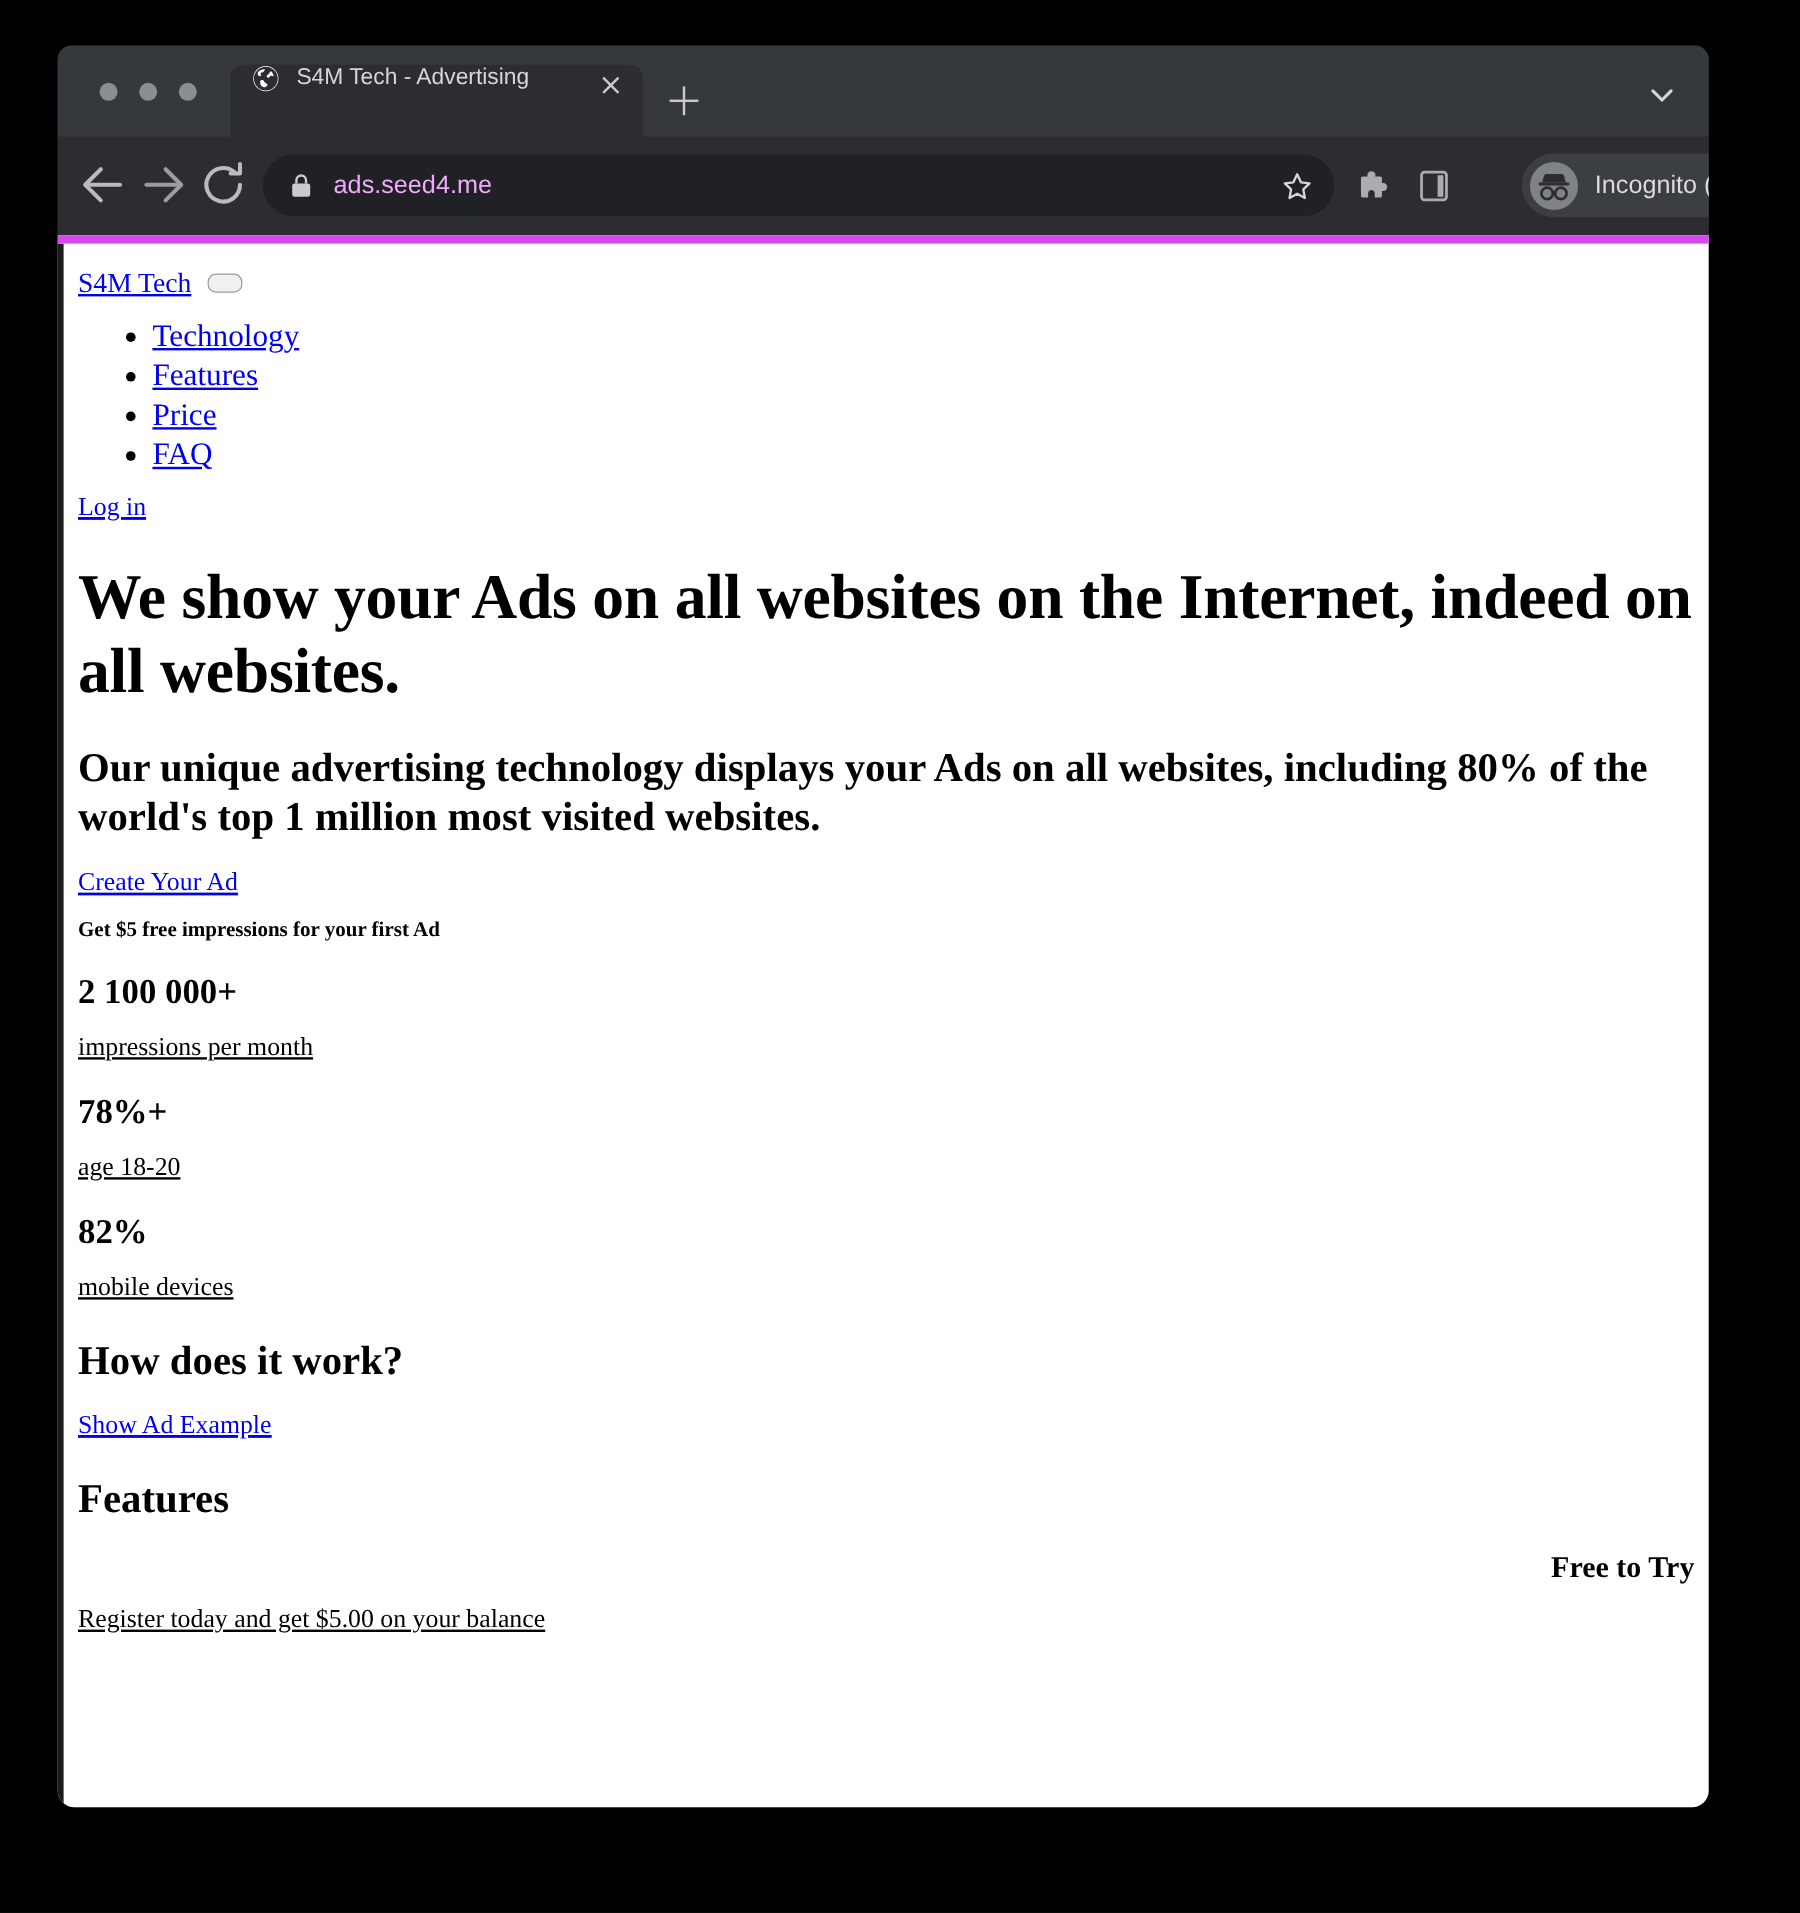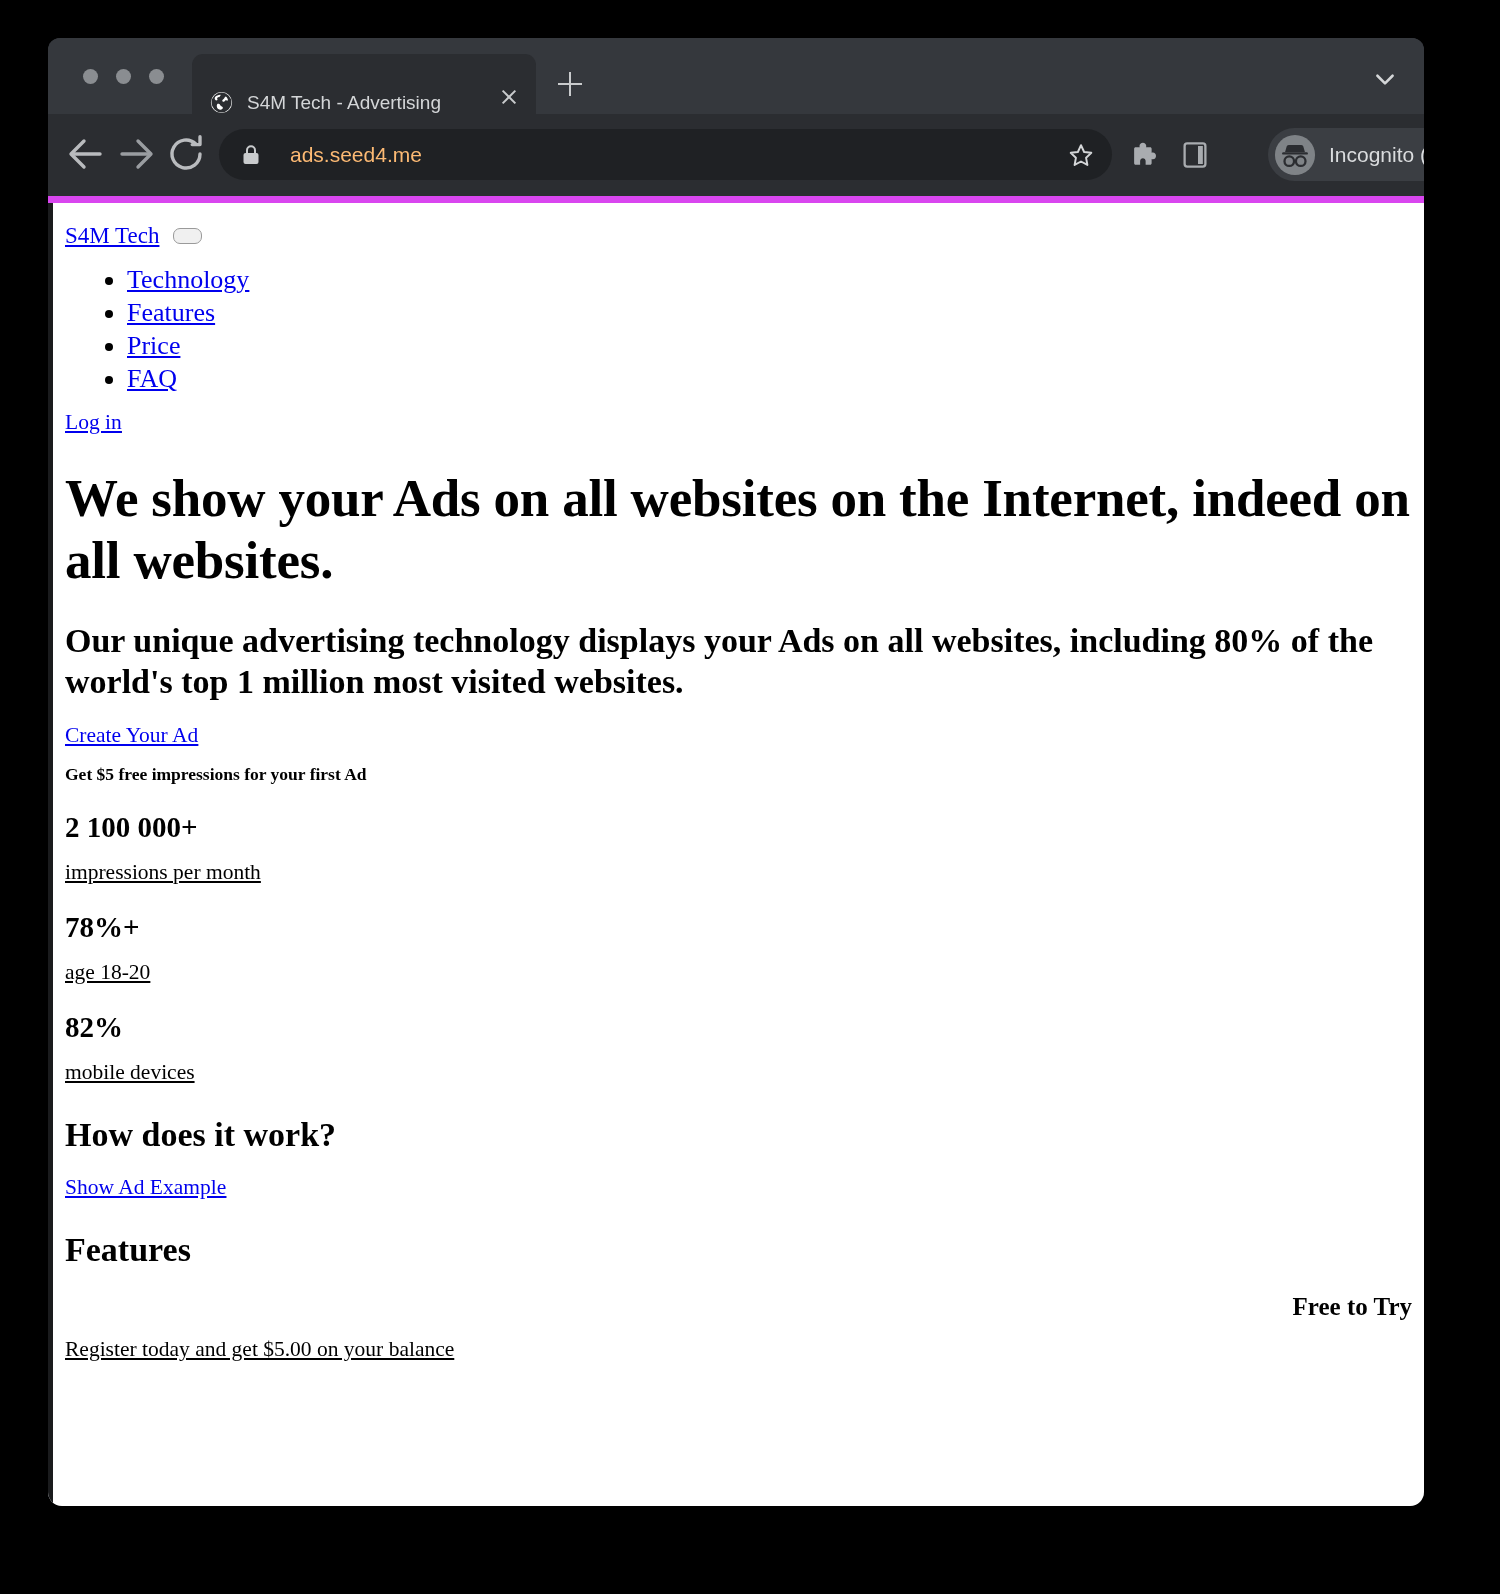--- a/index.html
+++ b/index.html
@@ -46,21 +46,21 @@
   }
   #tab-active {
     position: absolute;
     left: 144px;
     top: 16px;
     width: 344px;
     height: 60px;
     background: #2b2d31;
     border-radius: 11px 11px 0 0;
     display: flex;
-    align-items: flex-end;
+    align-items: flex-start;
     padding: 0 0 0 18px;
     box-sizing: border-box;
   }
   #tab-favicon {
     width: 23px;
     height: 23px;
     flex: 0 0 auto;
     margin-right: 14px;
   }
   #tab-title {
@@ -137,23 +137,23 @@
     height: 51px;
     background: #1f2124;
     border-radius: 26px;
     display: flex;
     align-items: center;
     padding: 0 14px 0 22px;
     box-sizing: border-box;
   }
   #site-lock-icon { width: 20px; height: 22px; flex: 0 0 auto; }
   #url-text {
-    color: #fdba74;
+    color: #f0abfc;
     font-size: 21px;
-    margin-left: 29px;
+    margin-left: 17px;
     flex: 1 1 auto;
     white-space: nowrap;
     overflow: hidden;
   }
   #bookmark-star-icon { width: 26px; height: 26px; flex: 0 0 auto; margin-right: 4px; }
 
   #extensions-button {
     position: absolute;
     left: 1082px; top: 26px; width: 30px; height: 30px;
   }

